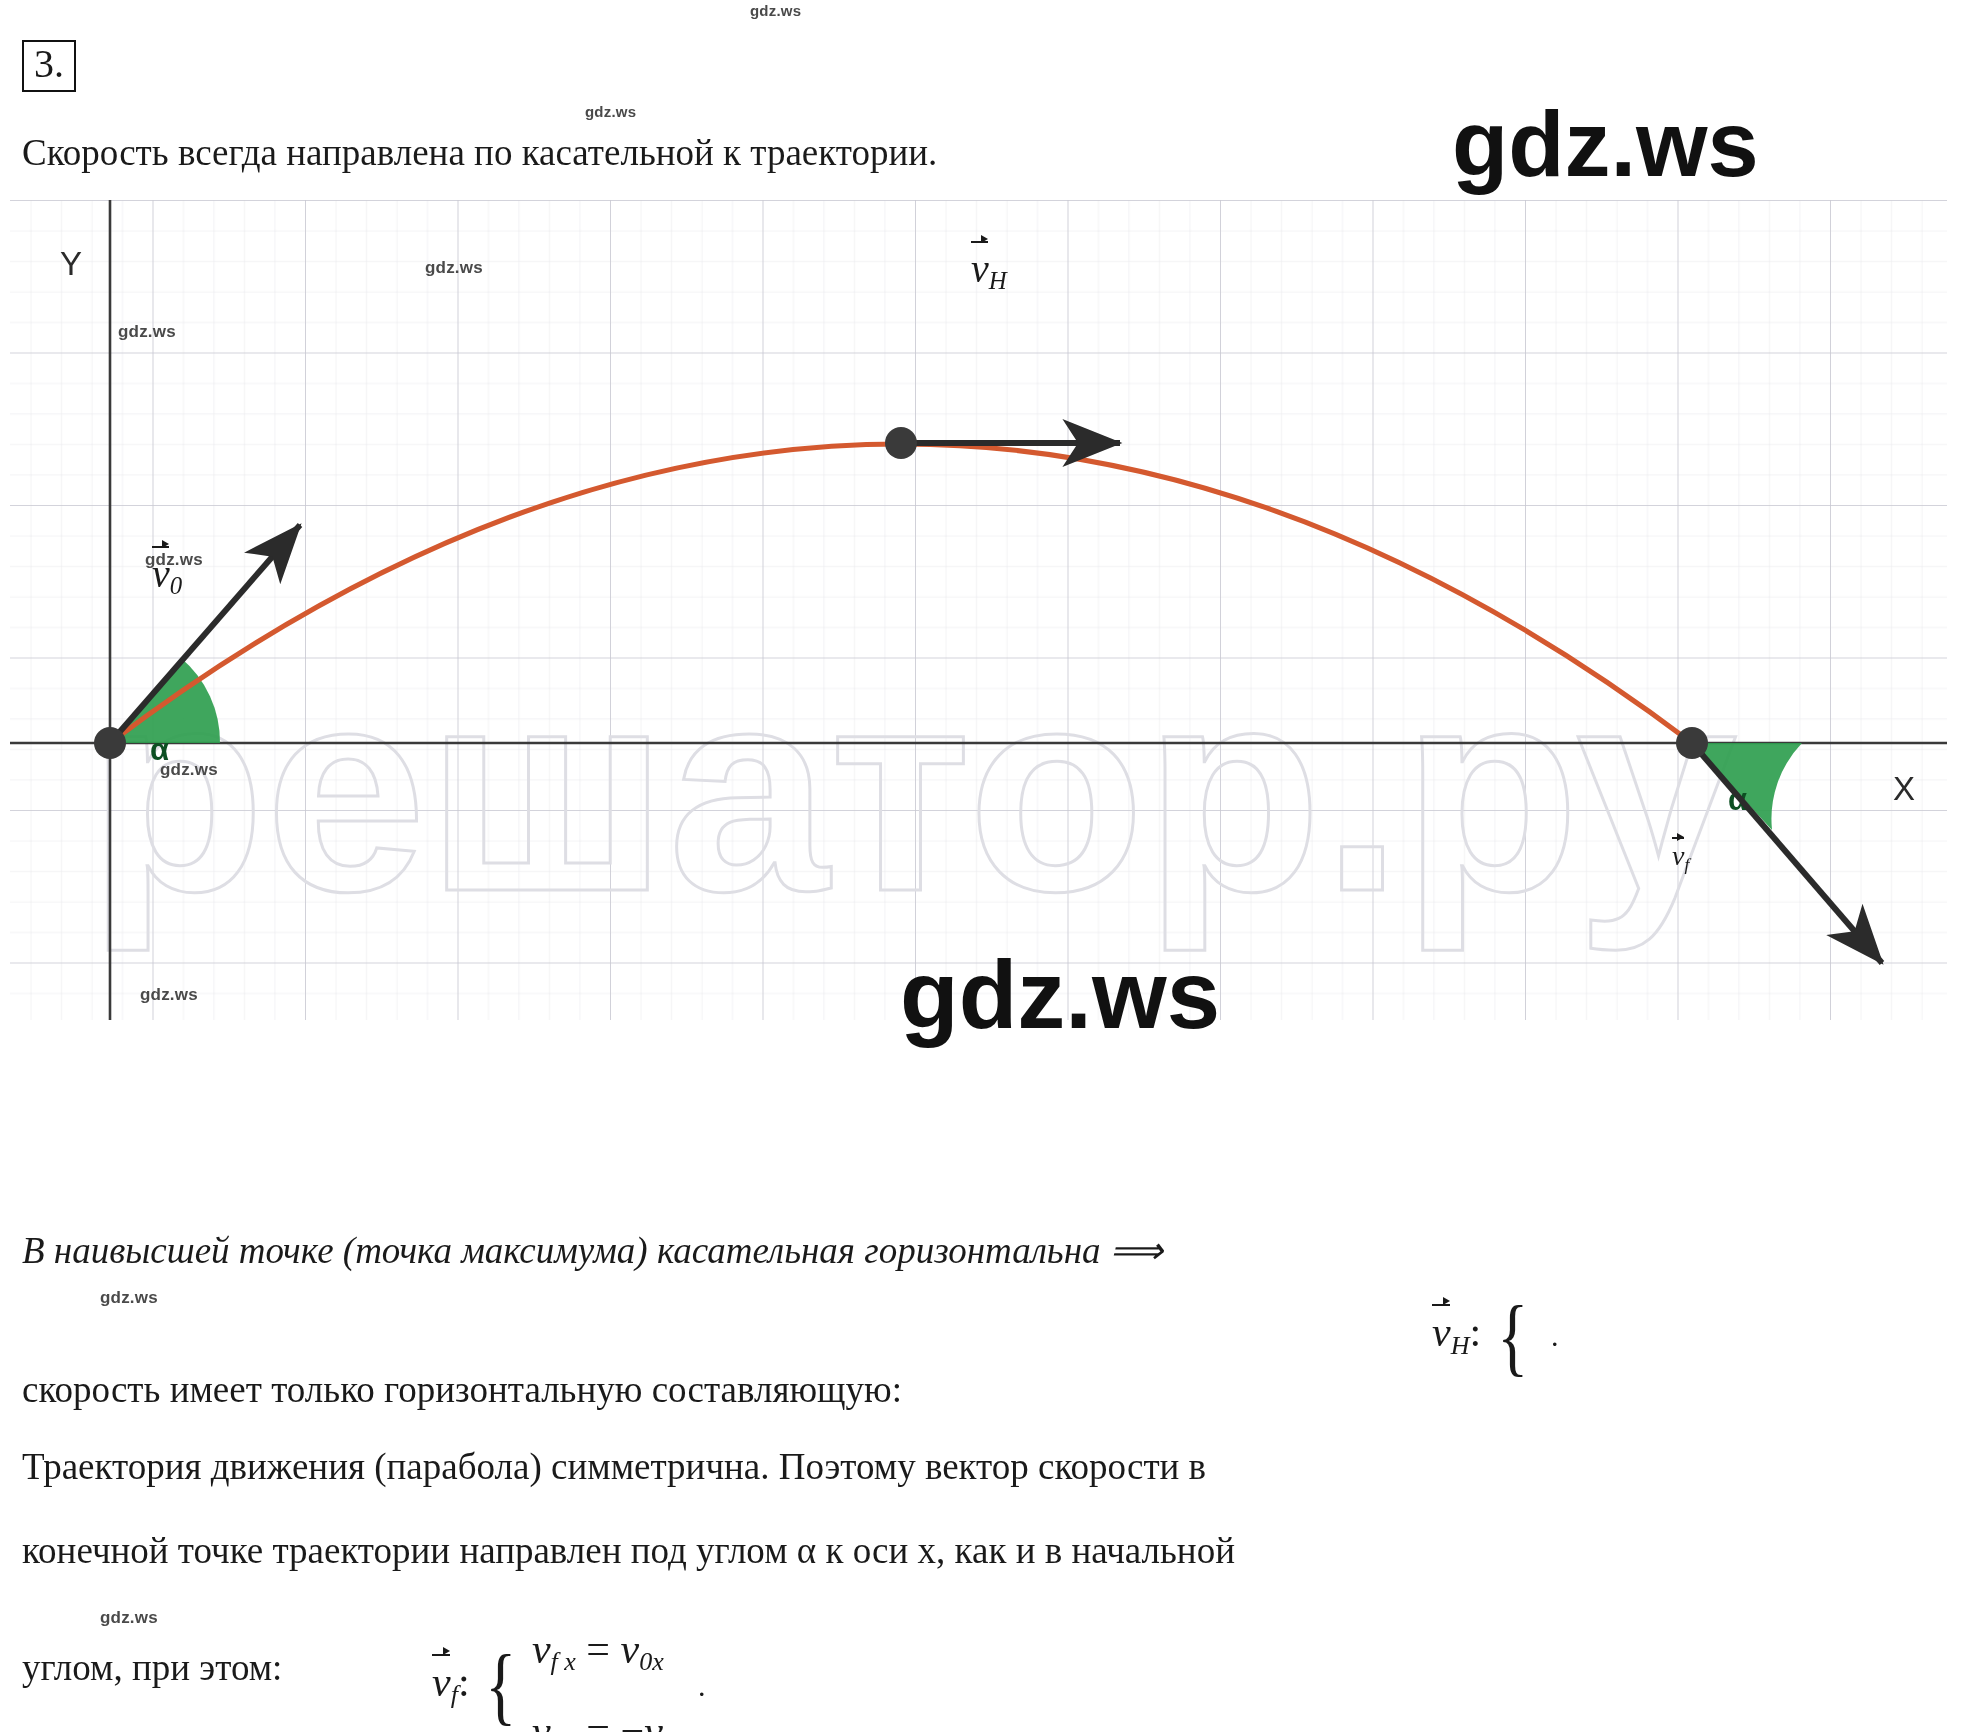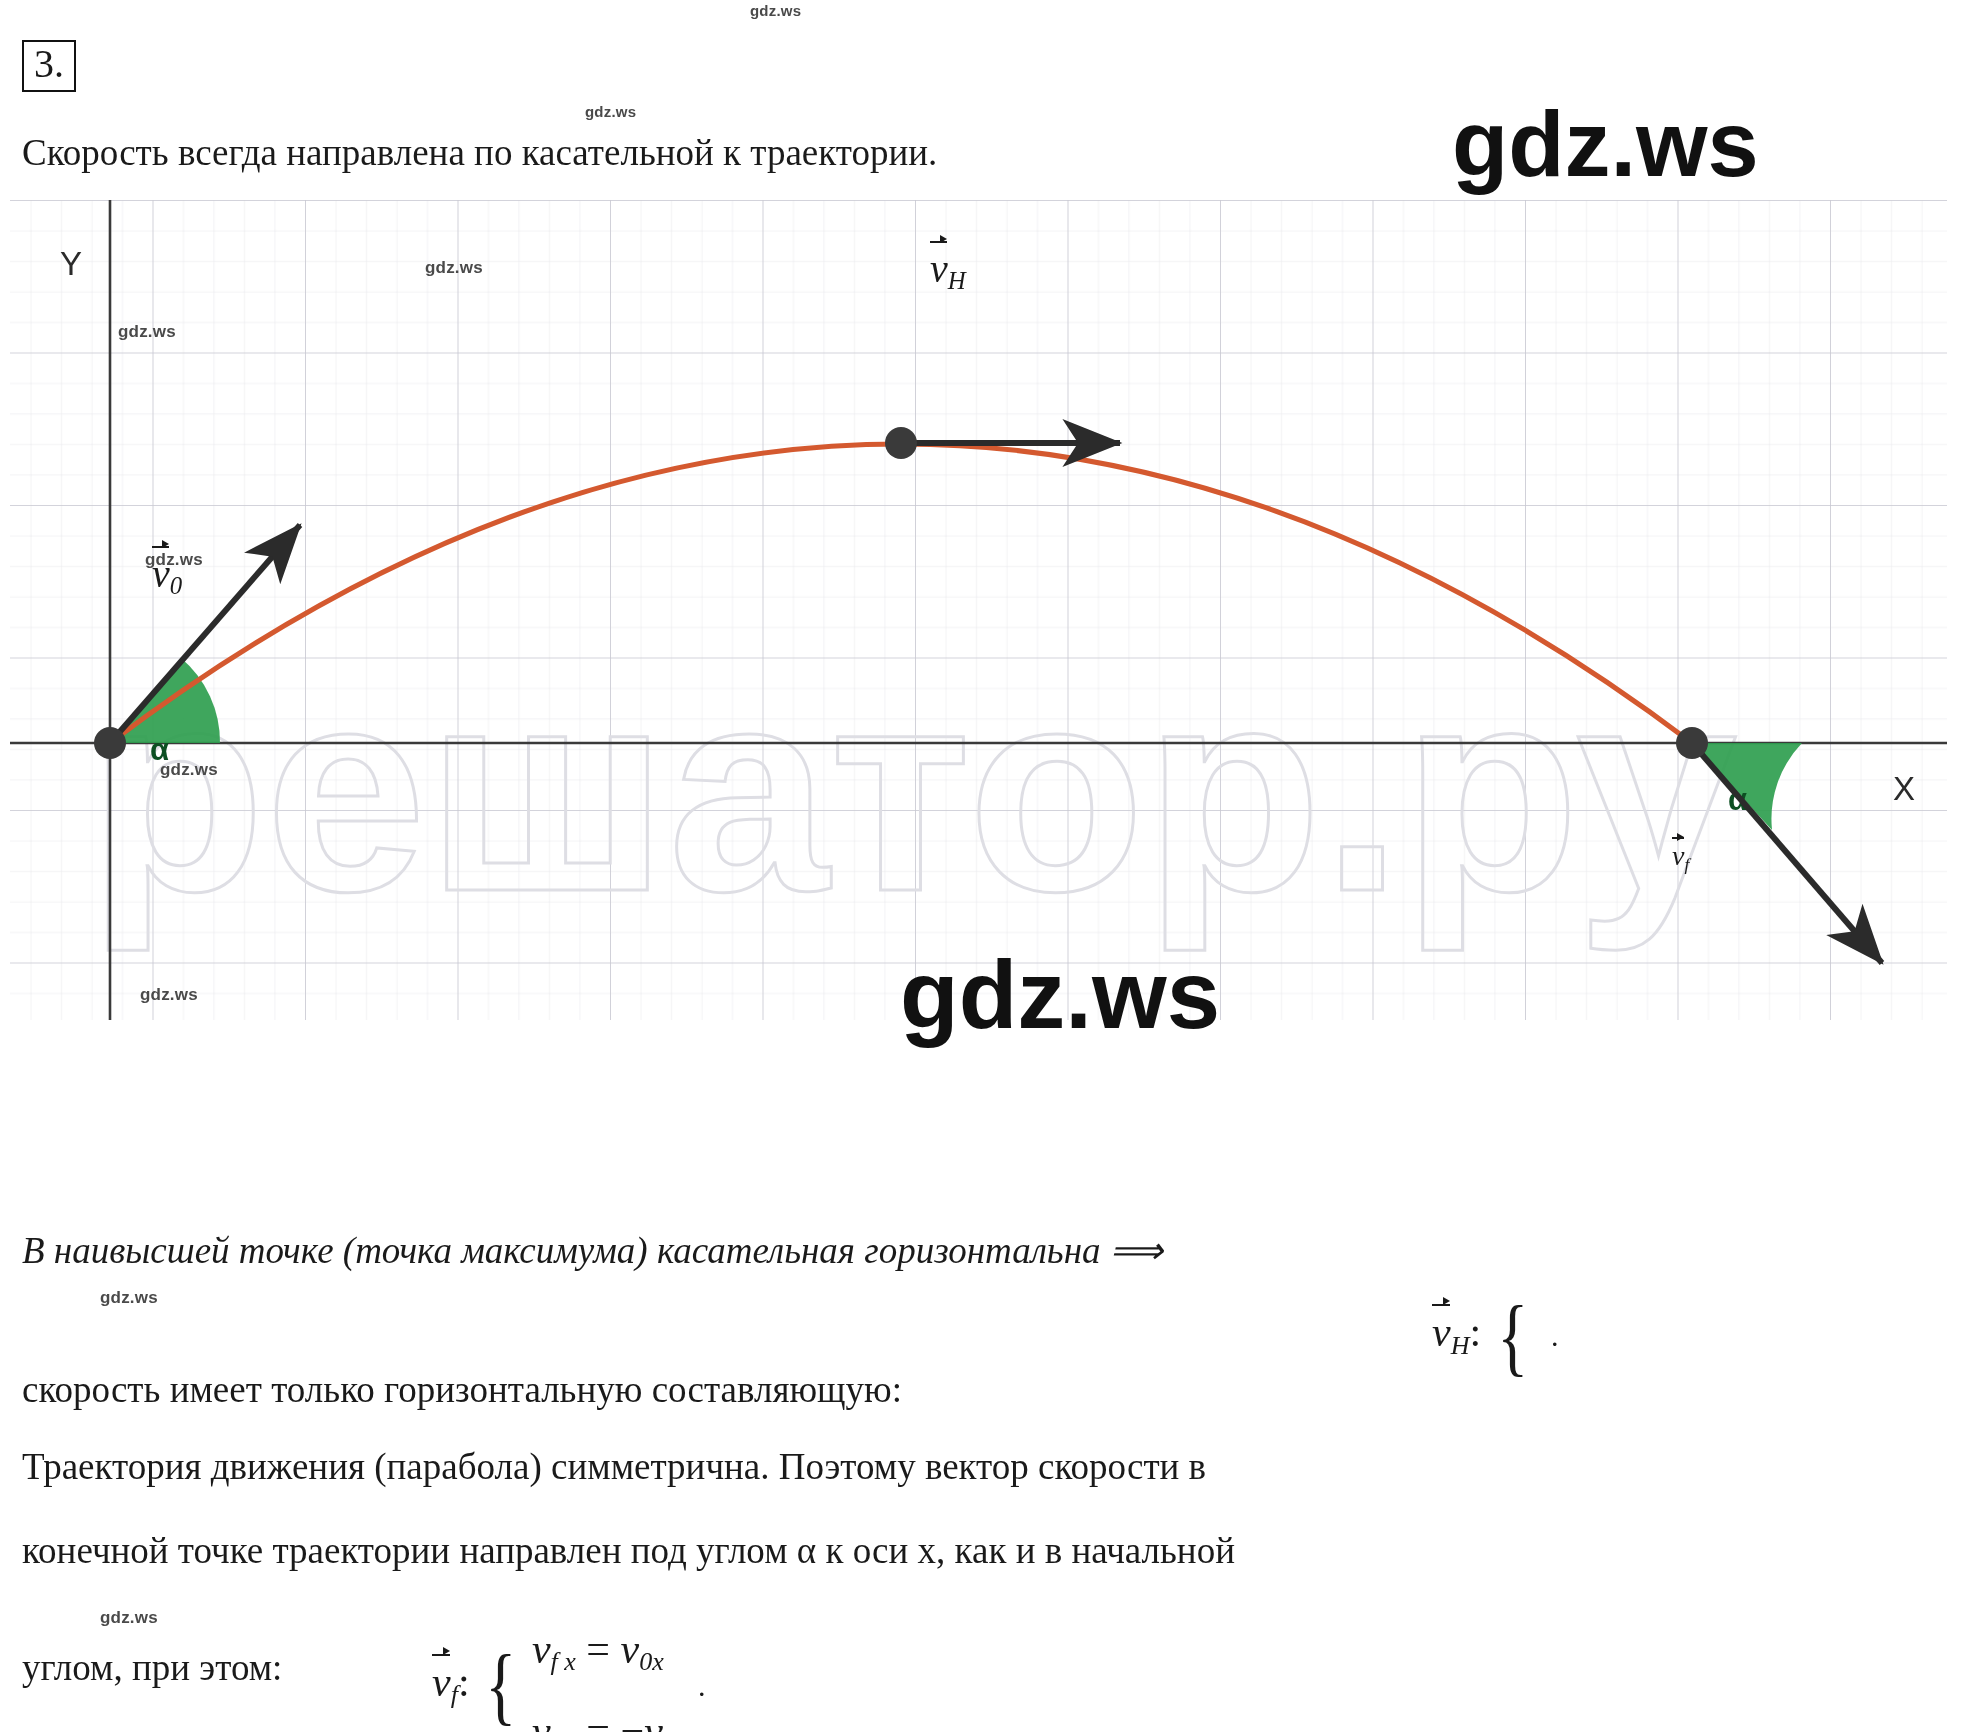--- a/index.html
+++ b/index.html
@@ -162,21 +162,21 @@
     <line x1="1692" y1="543" x2="1882" y2="763" stroke="#2b2b2b" stroke-width="6" marker-end="url(#arrowBlack)"></line>
 
     <circle cx="110" cy="543" r="16" fill="#3a3a3a"></circle>
     <circle cx="901" cy="243" r="16" fill="#3a3a3a"></circle>
     <circle cx="1692" cy="543" r="16" fill="#3a3a3a"></circle>
   </svg>
 
   <span class="mathblk" style="left:152px; top:350px; font-size:40px;text-align:center;">
     <span class="vecwrap">v</span><span class="sub">0</span>
   </span>
-  <span class="mathblk" style="left:930px; top:45px; font-size:40px;">
+  <span class="mathblk" style="left:971px; top:45px; font-size:40px;">
     <span class="vecwrap">v</span><span class="sub">H</span>
   </span>
   <span class="mathblk" style="left:1672px; top:640px; font-size:28px;">
     <span class="vecwrap">v</span><span class="sub">f</span>
   </span>
 
   <span class="wm-tiny" style="left:425px; top:58px;">gdz.ws</span>
   <span class="wm-tiny" style="left:118px; top:122px;">gdz.ws</span>
   <span class="wm-tiny" style="left:145px; top:350px;">gdz.ws</span>
   <span class="wm-tiny" style="left:160px; top:560px;">gdz.ws</span>

